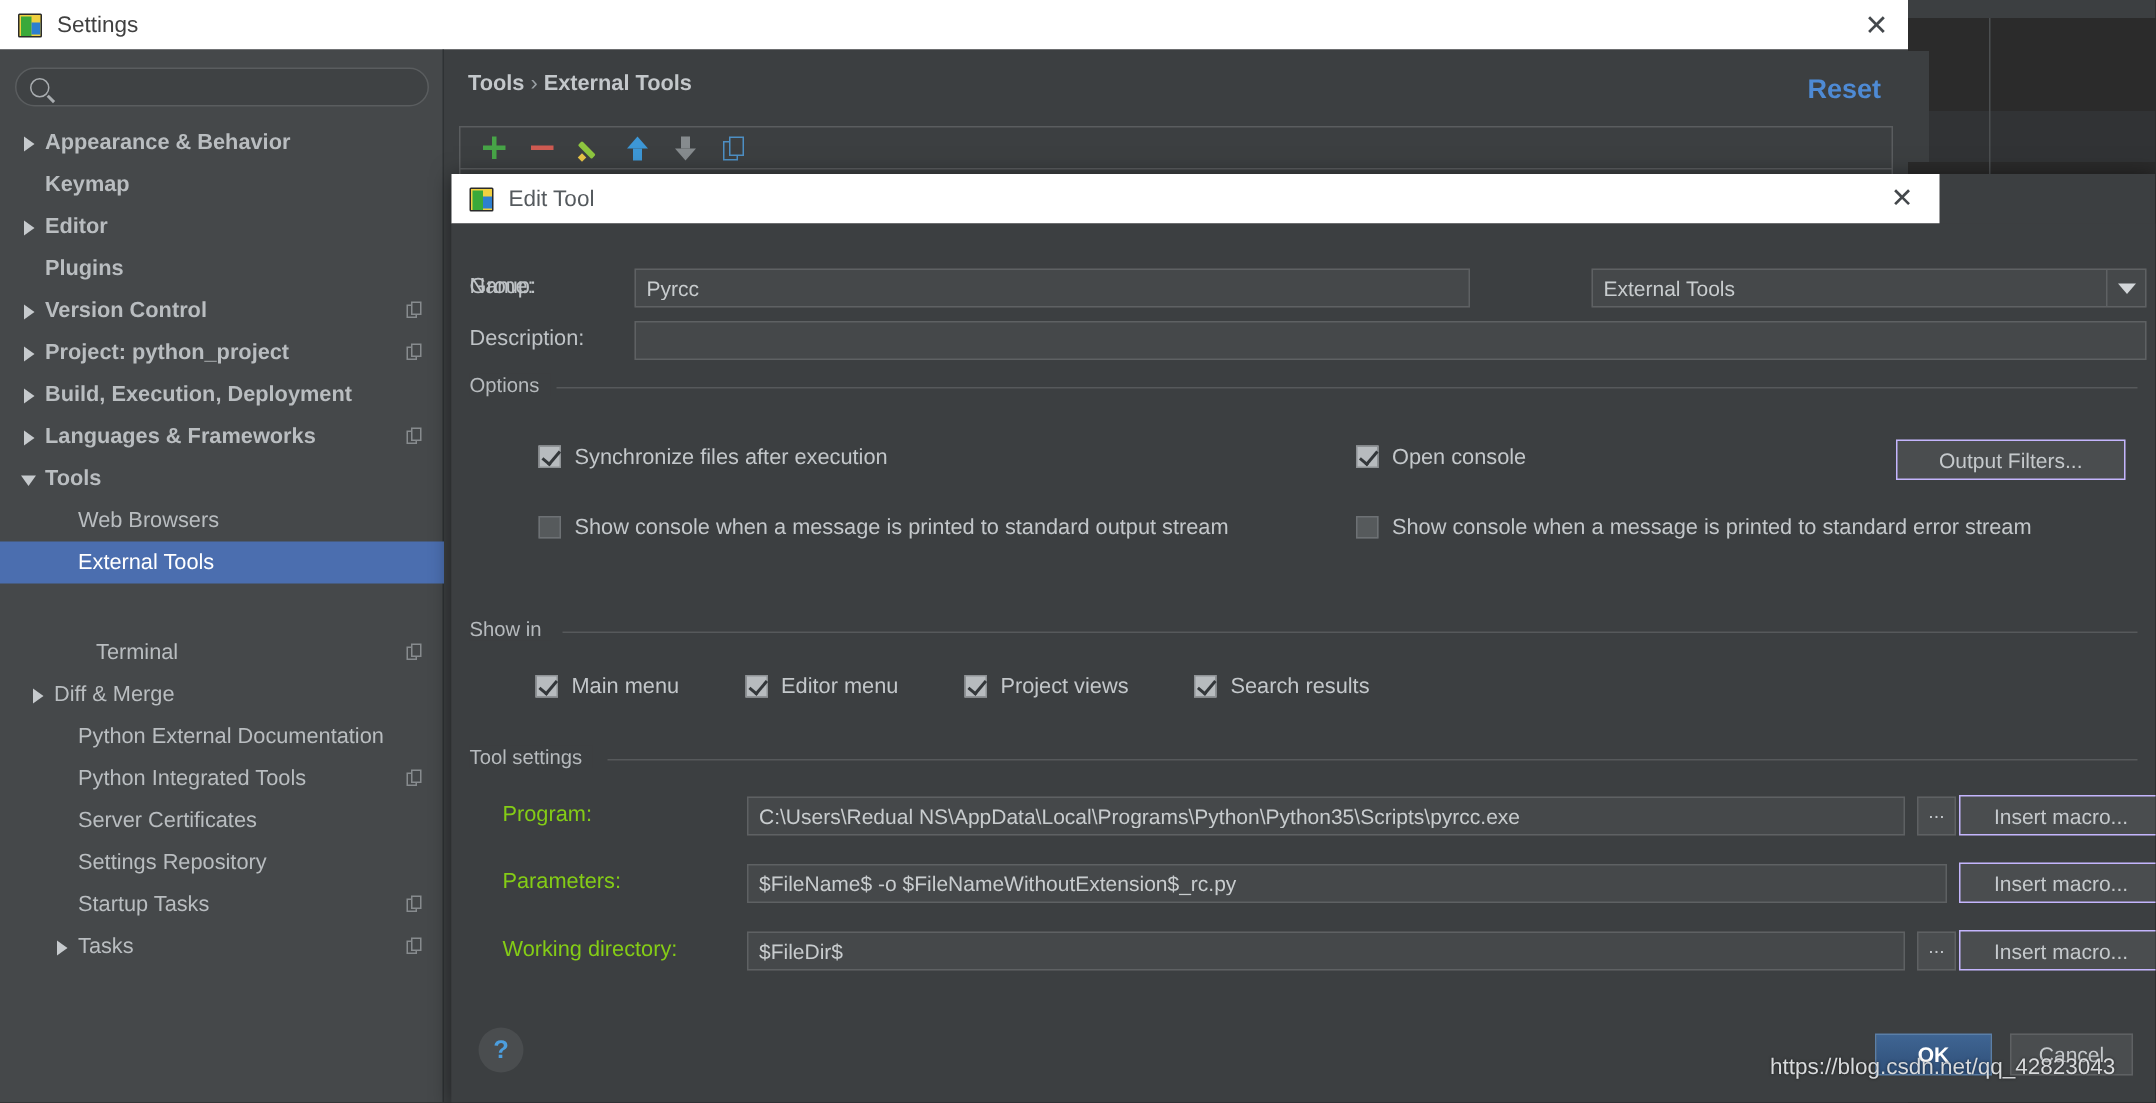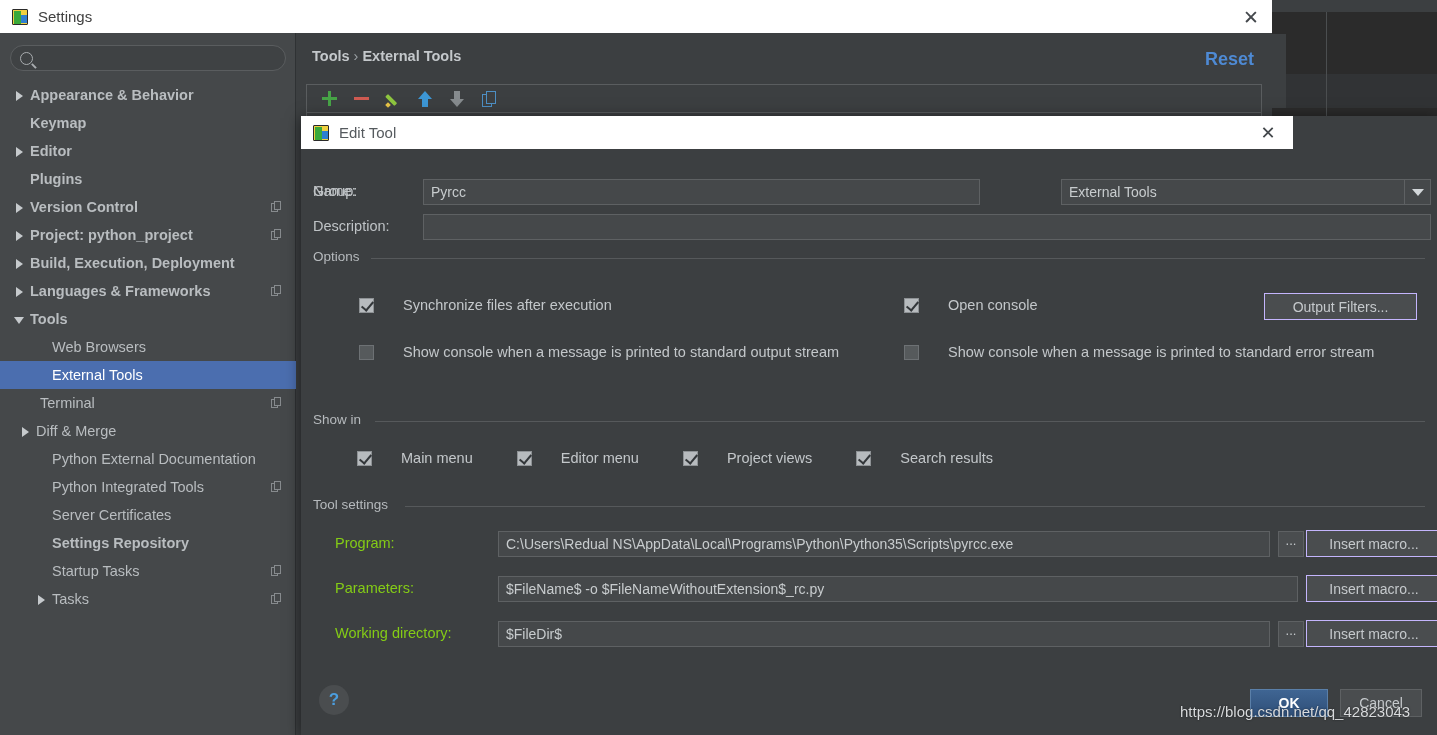--- a/index.html
+++ b/index.html
@@ -119,21 +119,21 @@
   .grp-arrow::after { content:""; border-top:7px solid #d2d6d9; border-left:6px solid transparent; border-right:6px solid transparent; }
 
   .row-desc { position:absolute; left:12px; top:65px; width:1112px; height:26px; }
   .row-desc .lbl { position:absolute; left:0; top:4px; }
   .desc-input { position:absolute; left:110px; top:0; width:1008px; }
 
   .group-box { position:absolute; }
   .group-legend { position:absolute; left:0; top:0; color:#b6babd; font-size:13.5px; background:#3c3f41; padding-right:7px; }
   .group-rule { position:absolute; left:0; top:9px; right:0; height:1px; background:#56595b; }
 
-  .cbrow { display:flex; align-items:center; position:absolute;gap:20px; }
+  .cbrow { display:flex; position:absolute; }
   .cb { width:15px; height:15px; background:#b7bbbe; border:1px solid #8e9295; position:relative; flex:0 0 auto; }
   .cb.off { background:#565a5c; border:1px solid #6d7174; }
   .cb.on::after { content:""; position:absolute; left:4px; top:0px; width:5px; height:10px;
       border-right:2.3px solid #33373a; border-bottom:2.3px solid #33373a; transform:rotate(40deg); }
   .cbtext { margin-left:9px; color:#c3c7ca; font-size:14.5px; white-space:nowrap; }
 
   .btn { background:#4a4d4f; border:1px solid #c4b5fd; color:#c5c9cc; font-size:14px;
       font-family:"Liberation Sans", sans-serif; height:27px; padding:0 12px; }
   .sbtn { background:#4a4d4f; border:1px solid #5e6163; color:#c5c9cc; font-size:13px; width:26px; height:26px;
       display:flex; align-items:center; justify-content:center; line-height:8px; padding-bottom:6px; }
@@ -233,21 +233,21 @@
             <span class="bold">Tools</span>
           </div>
           <div class="tnode" style="padding-left: 36px;">
             <span class="arrow"></span>
             <span>Web Browsers</span>
           </div>
           <div class="tnode sel" style="padding-left: 36px;">
             <span class="arrow"></span>
             <span>External Tools</span>
           </div>
-          <div class="tnode" style="padding-left: 24px;">
+          <div class="tnode" style="padding-left: 48px; margin-top: 32px;">
             <span class="arrow"></span>
             <span>Terminal</span>
             <span class="copy-badge">
               <i class="a"></i>
               <i class="b"></i>
             </span>
           </div>
           <div class="tnode" style="padding-left: 20px;">
             <span class="arrow right"></span>
             <span>Diff &amp; Merge</span>
@@ -261,21 +261,21 @@
             <span>Python Integrated Tools</span>
             <span class="copy-badge">
               <i class="a"></i>
               <i class="b"></i>
             </span>
           </div>
           <div class="tnode" style="padding-left: 36px;">
             <span class="arrow"></span>
             <span>Server Certificates</span>
           </div>
-          <div class="tnode" style="padding-left: 36px; font-weight: bold;">
+          <div class="tnode" style="padding-left: 36px;">
             <span class="arrow"></span>
             <span>Settings Repository</span>
           </div>
           <div class="tnode" style="padding-left: 36px;">
             <span class="arrow"></span>
             <span>Startup Tasks</span>
             <span class="copy-badge">
               <i class="a"></i>
               <i class="b"></i>
             </span>

